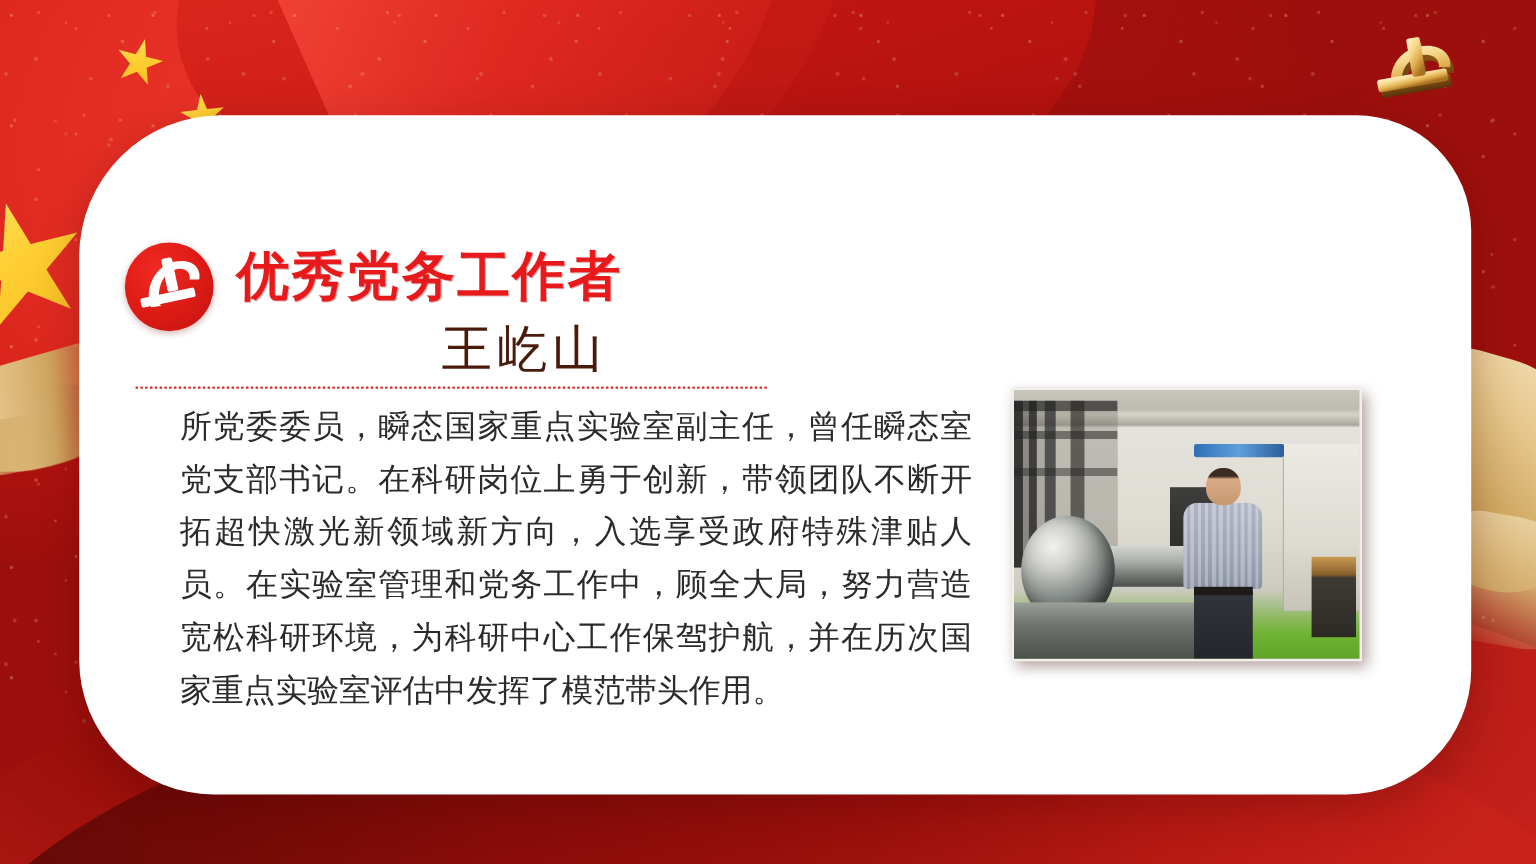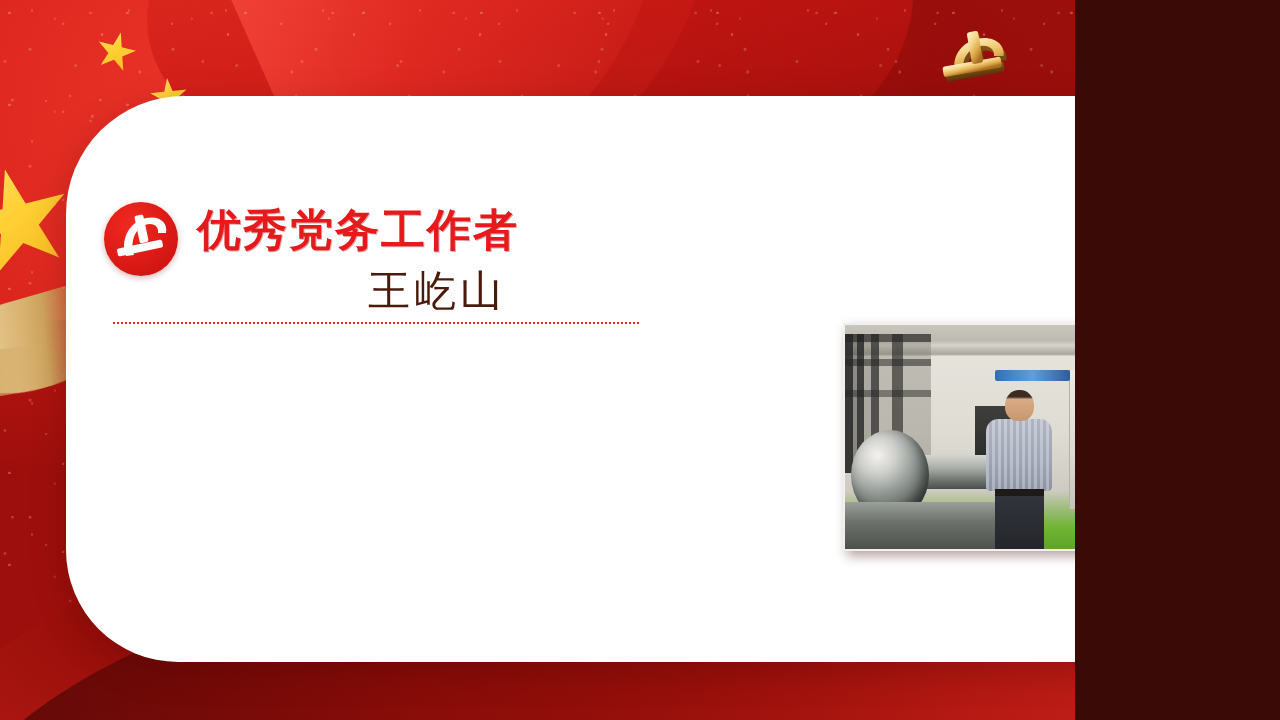--- a/index.html
+++ b/index.html
@@ -3,21 +3,21 @@
 <meta charset="utf-8">
 <title>优秀党务工作者</title>
 <style>
   html, body {
     margin: 0;
     padding: 0;
     background: #3a0a06;
   }
   #slide {
     position: relative;
-    width: 1075px;
+    width: 1280px;
     height: 720px;
     overflow: hidden;
     font-family: "Liberation Sans", "DejaVu Sans", sans-serif;
     background: #ffffff;
   }
 
   
   .bg-base {
     position: absolute;
     inset: 0;
@@ -373,20 +373,21 @@
       <rect x="33" y="13" width="9" height="28" rx="2" fill="#ffffff" transform="rotate(-12 37 27)"></rect>
     </svg>
   </div>
 
   <div class="title">优秀党务工作者</div>
 
   <div class="person-name">王屹山</div>
 
   <div class="divider"></div>
 
+  <div class="bio">所党委委员，瞬态国家重点实验室副主任，曾任瞬态室党支部书记。在科研岗位上勇于创新，带领团队不断开拓超快激光新领域新方向，入选享受政府特殊津贴人员。在实验室管理和党务工作中，顾全大局，努力营造宽松科研环境，为科研中心工作保驾护航，并在历次国家重点实验室评估中发挥了模范带头作用。</div>
 
   <div class="photo-frame">
     <div class="photo">
       <div class="ph-rightwall"></div>
       <div class="ph-blue"></div>
       <div class="ph-cabinet"></div>
       <div class="ph-rack"></div>
       <div class="ph-beamline"></div>
       <div class="ph-sphere"></div>
       <div class="ph-table"></div>

